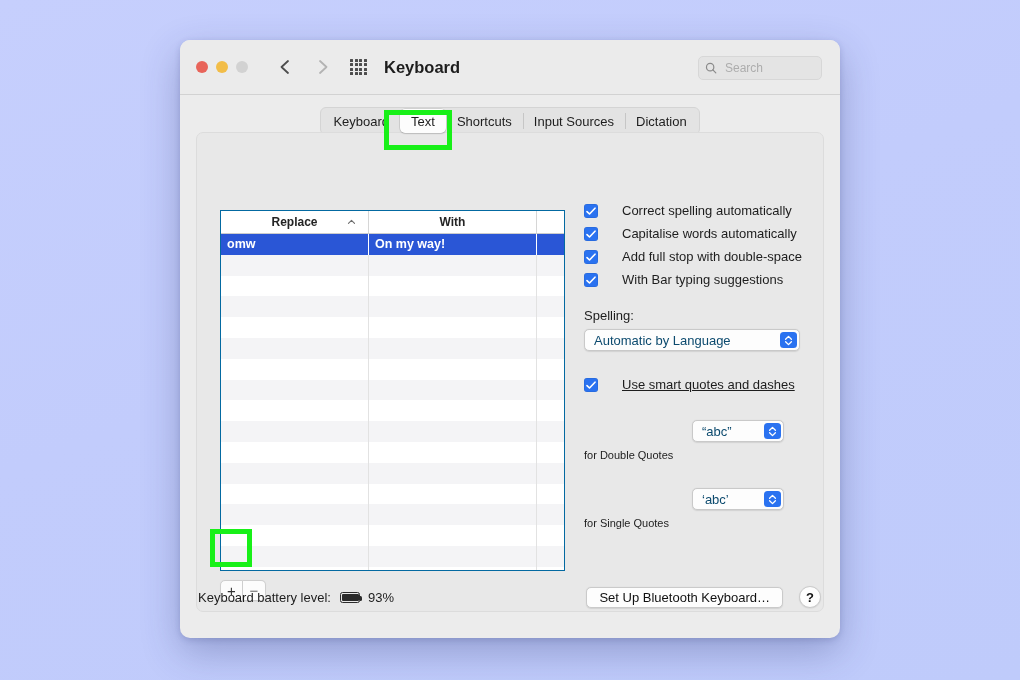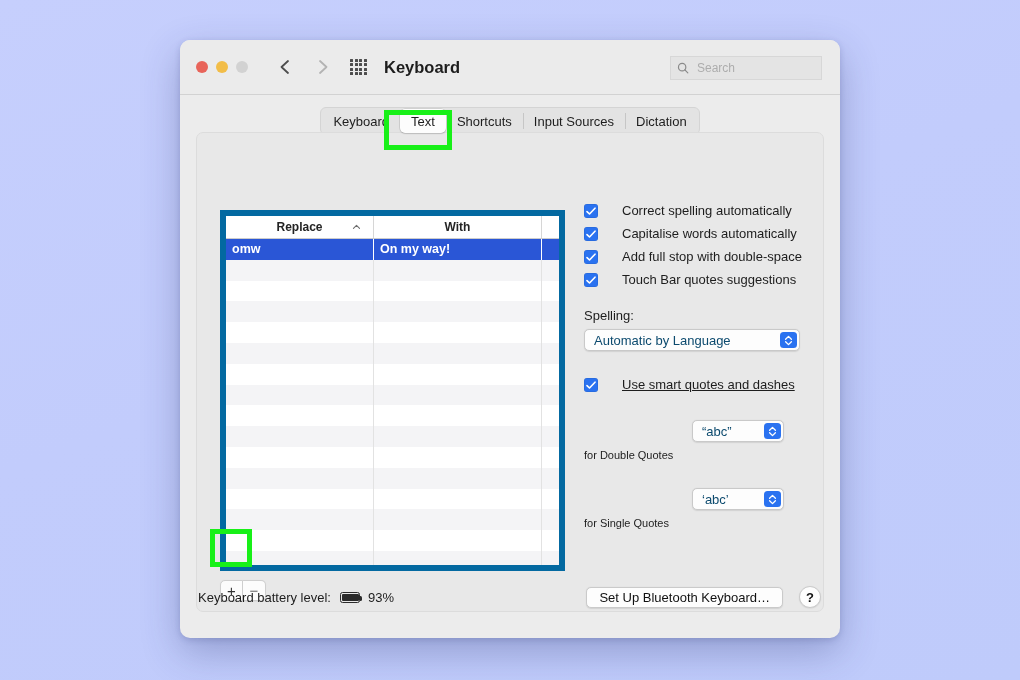--- a/index.html
+++ b/index.html
@@ -73,24 +73,24 @@
     height: 54px;
     display: flex; align-items: center;
     font-size: 16.5px;
     font-weight: bold;
     color: #1d1d1d;
   }
 
   .search {
     position: absolute;
     right: 18px; top: 16px;
-    width: 152px; height: 22px;
+    width: 124px; height: 22px;
     background: #e4e4e4;
     border: 1px solid #d7d7d7;
-    border-radius: 0;
+    border-radius: 5px;
     display: flex; align-items: center;
     padding: 11px 6px;
     box-sizing: border-box;
   }
   .search .mag { width: 12px; height: 12px; color: #8a8a8a; flex: 0 0 auto; }
   .search input {
     border: 0; outline: 0; background: transparent;
     font-family: "Liberation Sans", sans-serif;
     font-size: 12px; color: #333;
     margin-left: 6px; width: 100%;
@@ -160,21 +160,21 @@
     border-radius: 7px;
     box-sizing: border-box;
   }
 
   
   .tablewrap {
     position: absolute;
     left: 23px; top: 77px;
     width: 345px; height: 361px;
     background: #fff;
-    border: 6px solid #0369a1;
+    border: 1px solid #0369a1;
     box-sizing: border-box;
     overflow: hidden;
   }
   .thead {
     display: flex;
     height: 22px;
     background: #ffffff;
     border-bottom: 1px solid #cccccc;
     font-size: 12px;
     font-weight: bold;
@@ -553,21 +553,21 @@
         </span>
         <span class="chklabel">Add full stop with double-space</span>
       </div>
 
       <div class="chkrow">
         <span class="chk">
           <svg viewBox="0 0 10 9">
               <path d="M1 4.6 L3.5 7 L9 1.2" fill="none" stroke="#fff" stroke-width="1.6" stroke-linecap="round" stroke-linejoin="round"></path>
             </svg>
         </span>
-        <span class="chklabel">Touch Bar quotes suggestions</span>
+        <span class="chklabel">With Bar typing suggestions</span>
       </div>
 
       <div class="spell-label">Spelling:</div>
 
       <div class="popup wide">
         <span>Automatic by Language</span>
         <span class="chev">
           <svg viewBox="0 0 9 11">
             <path d="M1.6 4.3 L4.5 1.4 L7.4 4.3" fill="none" stroke="#fff" stroke-width="1.3" stroke-linecap="round" stroke-linejoin="round"></path>
             <path d="M1.6 6.7 L4.5 9.6 L7.4 6.7" fill="none" stroke="#fff" stroke-width="1.3" stroke-linecap="round" stroke-linejoin="round"></path>

